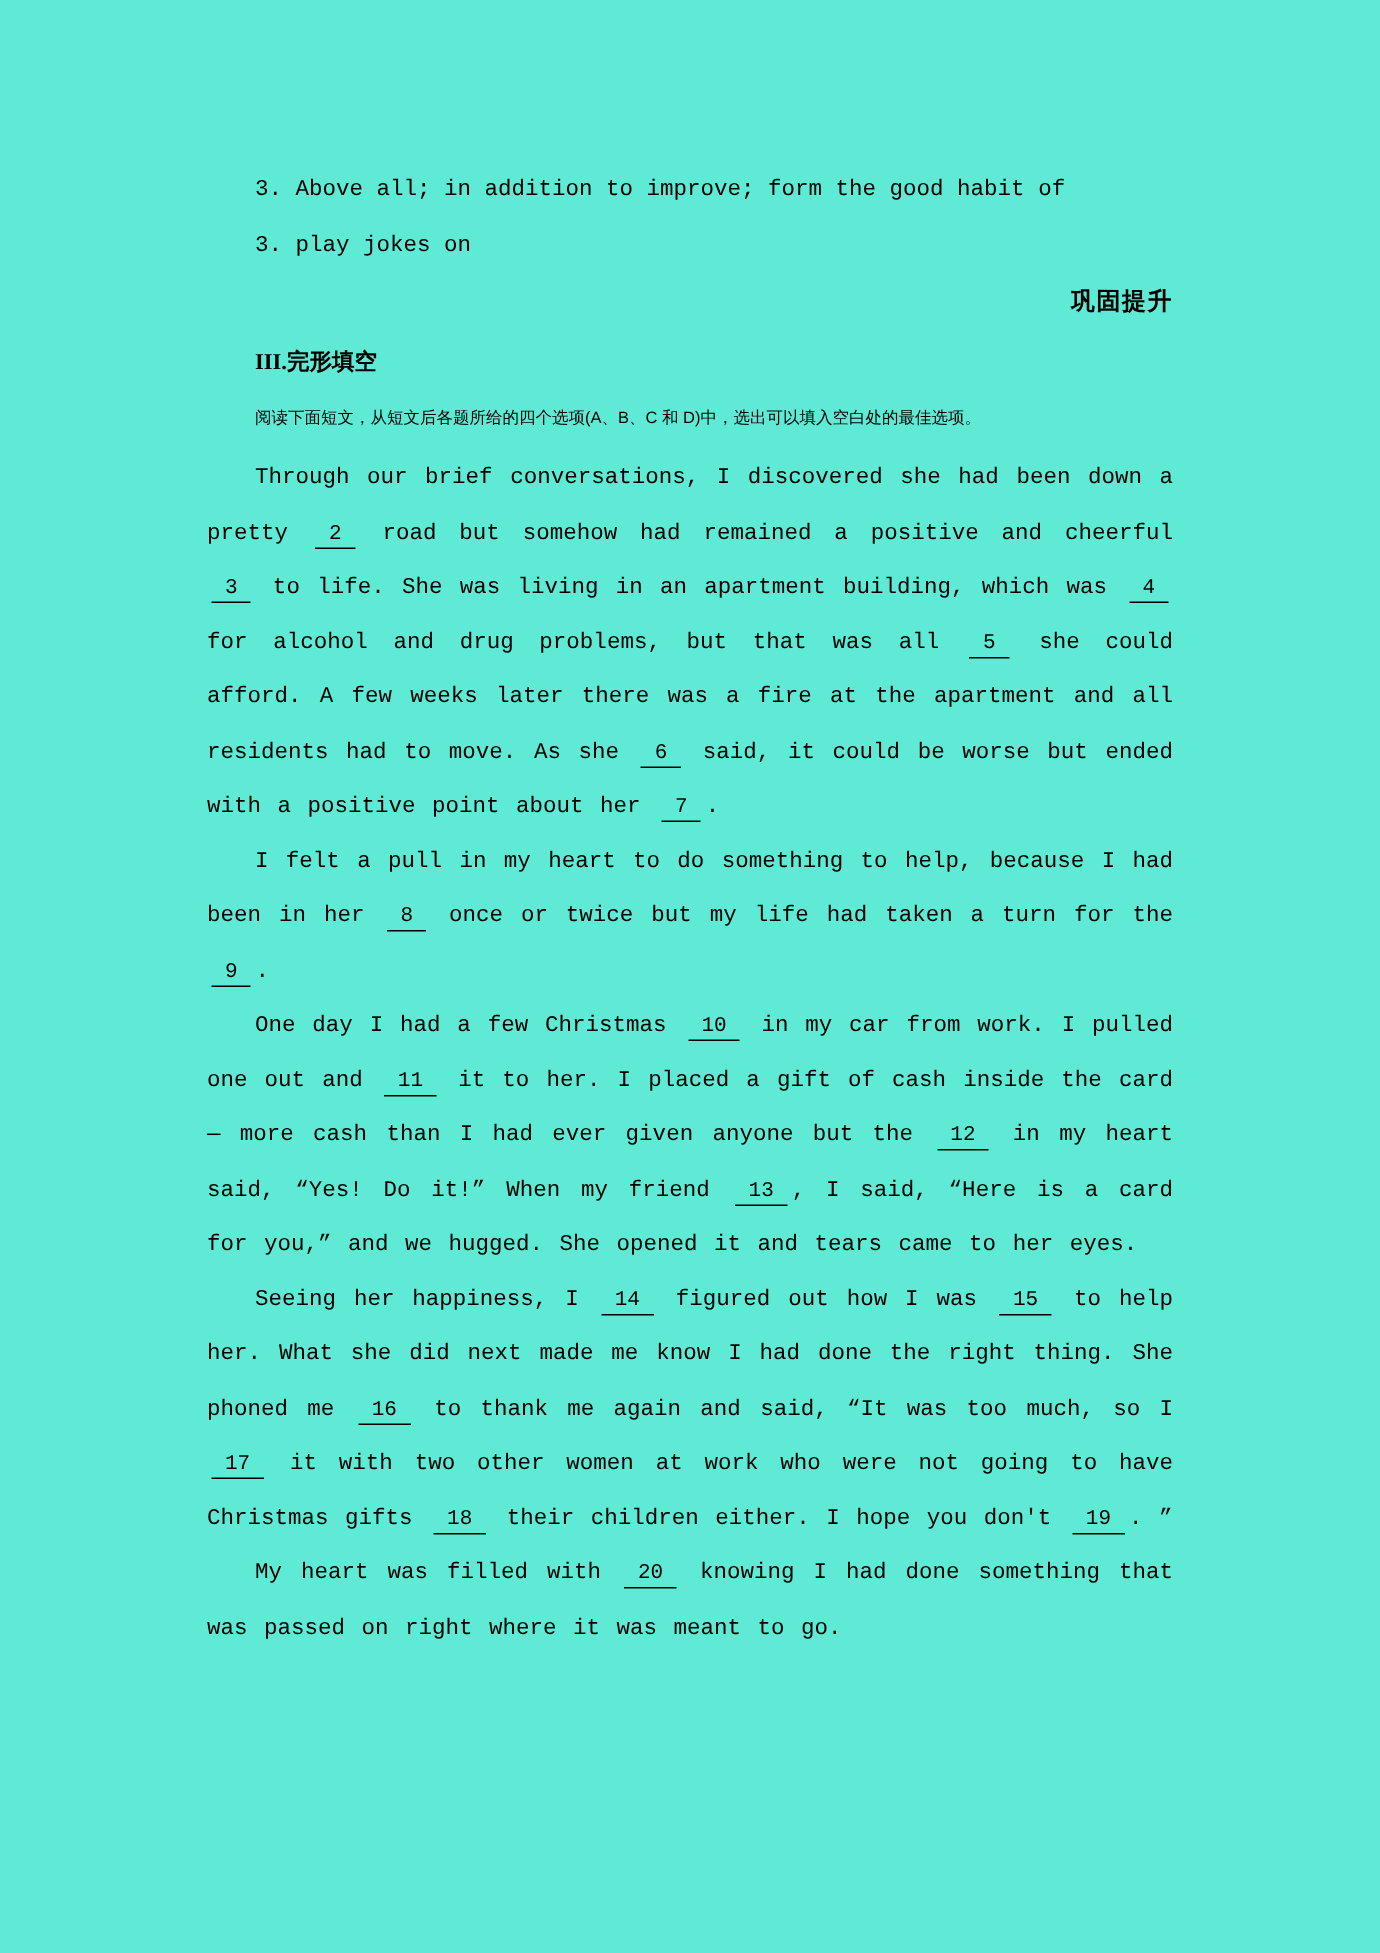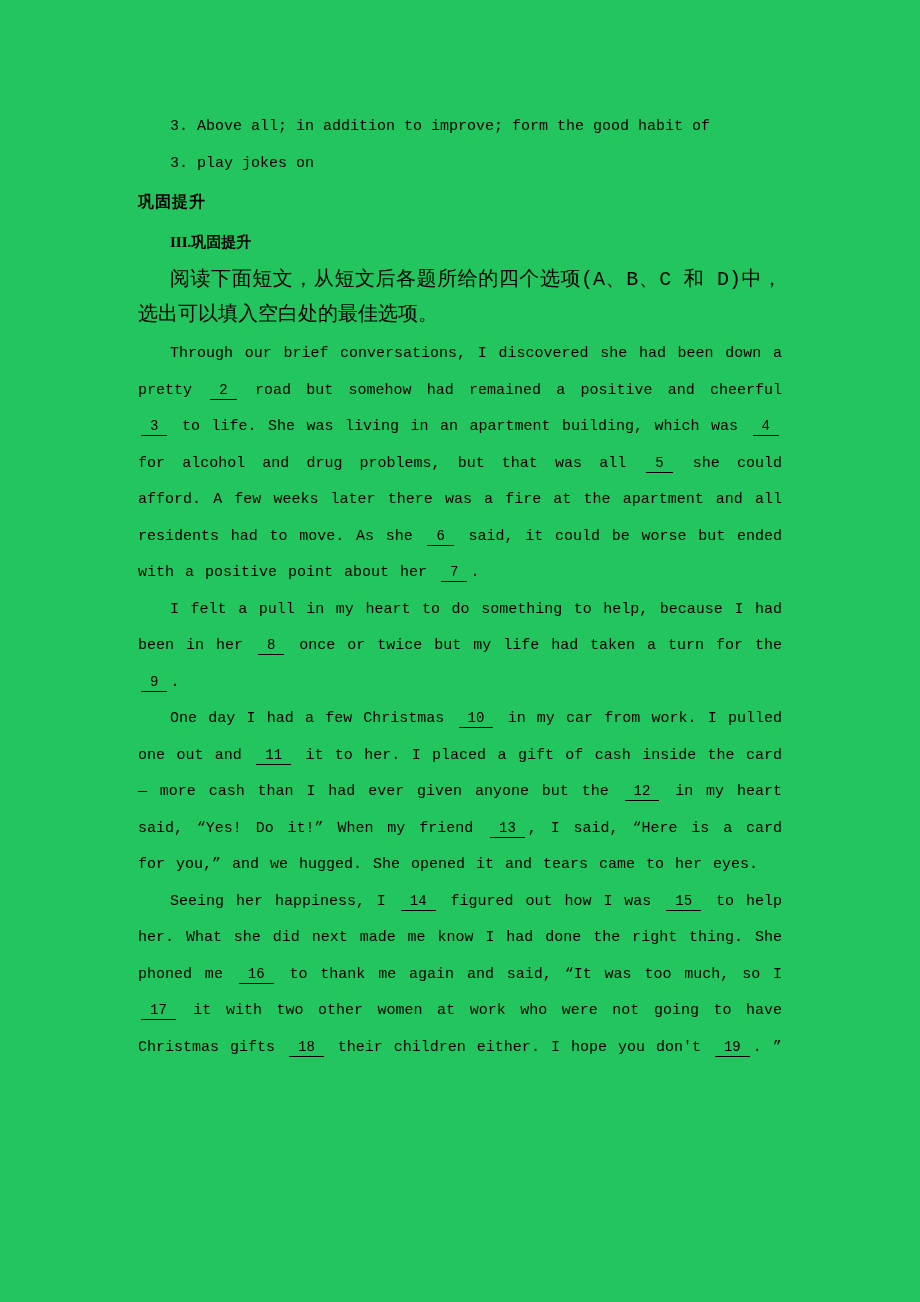--- a/index.html
+++ b/index.html
@@ -9,50 +9,50 @@
     height: 1302px;
     background: #ffffff;
     color: #000000;
     font-family: "Liberation Mono", "DejaVu Sans Mono", monospace;
     overflow: hidden;
   }
   .sheet {
     width: 920px;
     height: 1302px;
     padding: 108px 138px 40px 138px;
-    background: #22c55e;
+    background: #5eead4;
   }
   .note-line {
     font-size: 15px;
     line-height: 37px;
     text-indent: 32px;
     white-space: pre-wrap;
   }
   .section-heading {
     font-size: 16px;
     font-weight: bold;
     line-height: 40px;
-    text-align: left;
+    text-align: right;
     letter-spacing: 1px;
     font-family: "Liberation Serif", "DejaVu Serif", serif;
   }
   .subsection-heading {
     font-size: 15px;
     line-height: 40px;
     text-indent: 32px;
     font-family: "Liberation Serif", "DejaVu Serif", serif;
     font-weight: bold;
   }
   .instructions {
-    font-size: 20px;
+    font-size: 11px;
     line-height: 35px;
     text-indent: 32px;
     text-align: justify;
     margin: 0 0 4px 0;
-    font-family: Liberation Mono, monospace;
+    font-family: Liberation Sans, sans-serif;
   }
   .passage p.para {
     margin: 0;
     font-size: 15px;
     line-height: 36.5px;
     text-indent: 32px;
     text-align: justify;
     text-align-last: left;
     word-spacing: 2px;
   }
@@ -66,21 +66,22 @@
     margin: 0 3px;
   }
 </style>
 </head>
 <body>
 
 <div class="sheet">
   <div class="note-line">3. Above all; in addition to improve; form the good habit of</div>
   <div class="note-line">3. play jokes on</div>
   <div class="section-heading">巩固提升</div>
-  <div class="subsection-heading">III.巩固提升</div>
+  <div class="subsection-heading">III.完形填空</div>
   <p class="instructions">阅读下面短文，从短文后各题所给的四个选项(A、B、C 和 D)中，选出可以填入空白处的最佳选项。</p>
   <div class="passage">
       <p class="para">Through our brief conversations, I discovered she had been down a pretty <span class="blank">2</span> road but somehow had remained a positive and cheerful <span class="blank">3</span> to life. She was living in an apartment building, which was <span class="blank">4</span> for alcohol and drug problems, but that was all <span class="blank">5</span> she could afford. A few weeks later there was a fire at the apartment and all residents had to move. As she <span class="blank">6</span> said, it could be worse but ended with a positive point about her <span class="blank">7</span>.</p>
       <p class="para">I felt a pull in my heart to do something to help, because I had been in her <span class="blank">8</span> once or twice but my life had taken a turn for the <span class="blank">9</span>.</p>
       <p class="para">One day I had a few Christmas <span class="blank">10</span> in my car from work. I pulled one out and <span class="blank">11</span> it to her. I placed a gift of cash inside the card— more cash than I had ever given anyone but the <span class="blank">12</span> in my heart said, “Yes! Do it!” When my friend <span class="blank">13</span>, I said, “Here is a card for you,” and we hugged. She opened it and tears came to her eyes.</p>
       <p class="para">Seeing her happiness, I <span class="blank">14</span> figured out how I was <span class="blank">15</span> to help her. What she did next made me know I had done the right thing. She phoned me <span class="blank">16</span> to thank me again and said, “It was too much, so I <span class="blank">17</span> it with two other women at work who were not going to have Christmas gifts <span class="blank">18</span> their children either. I hope you don't <span class="blank">19</span>. ”</p>
+      <p class="para">My heart was filled with <span class="blank">20</span> knowing I had done something that was passed on right where it was meant to go.</p>
     </div>
 </div>
 
 </body></html>

